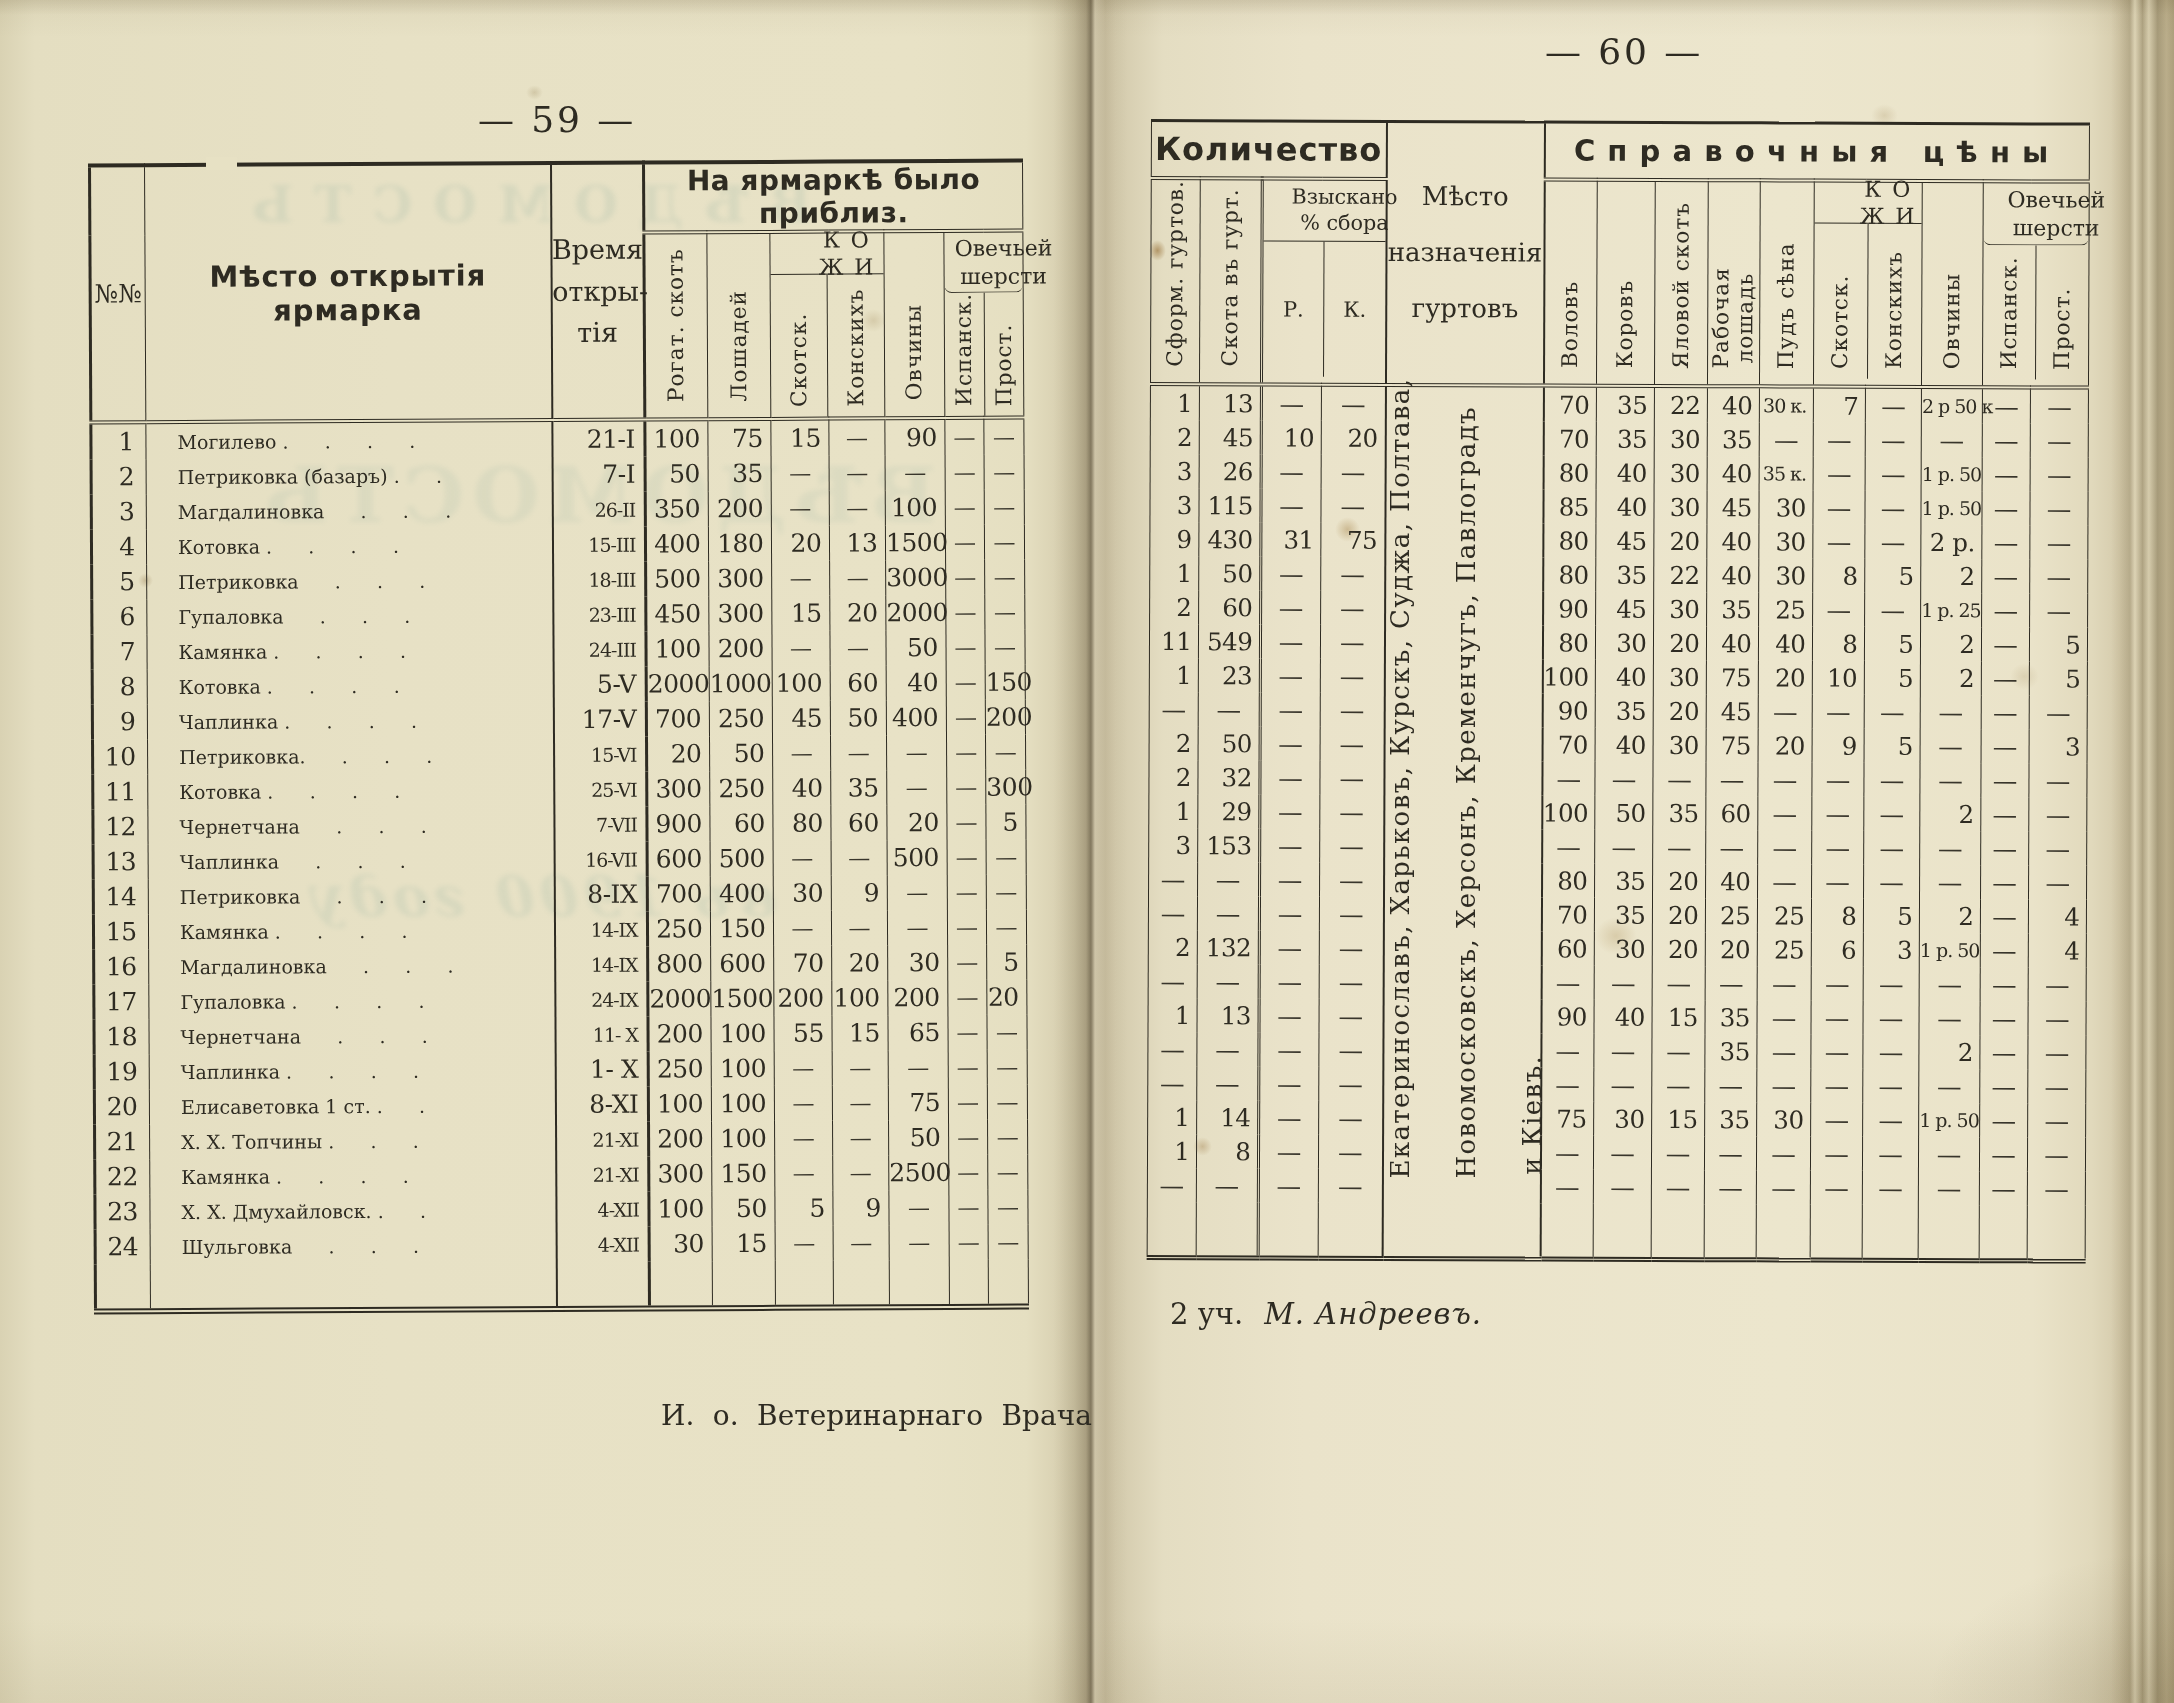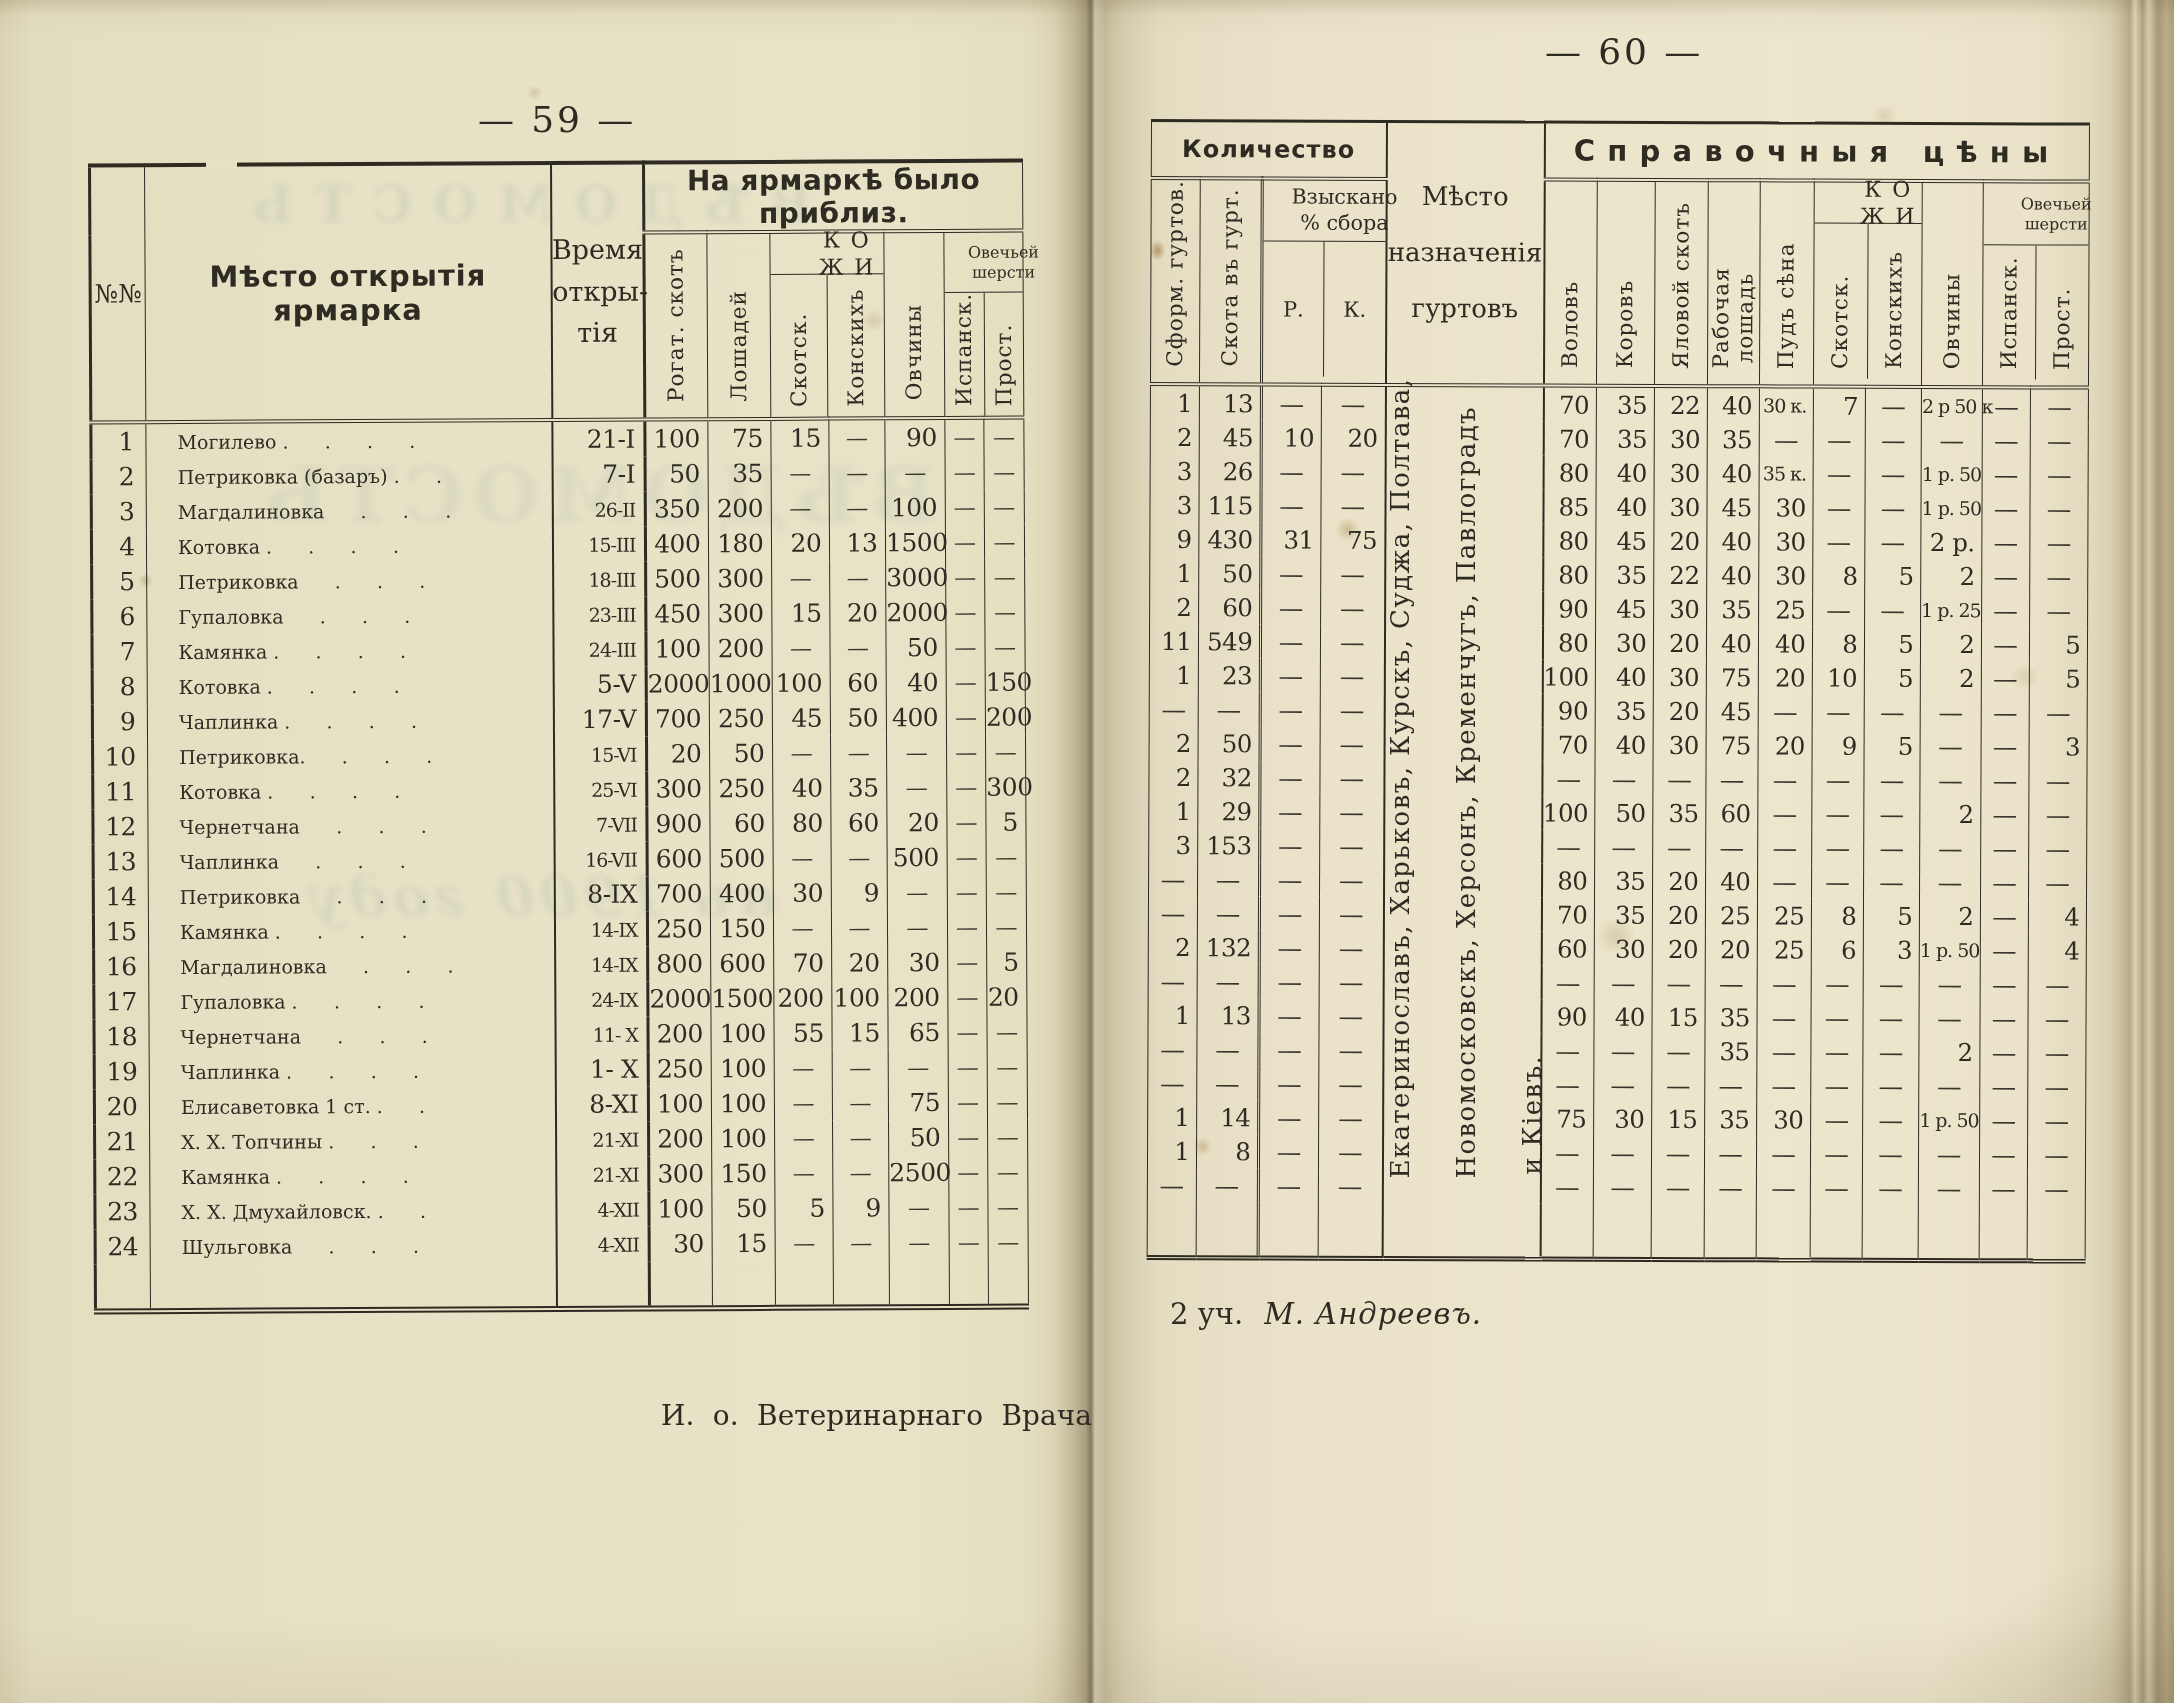--- a/index.html
+++ b/index.html
@@ -56,33 +56,33 @@
     border-top:3.8px solid var(--ink);border-left:1.9px solid var(--ink);border-right:1.9px solid var(--ink);
     transform:rotate(0.22deg);transform-origin:top left;}
   thead th{border-bottom:4.8px double var(--ink);font-weight:normal;padding:0;vertical-align:middle;}
   .bl15{border-left:1.4px solid var(--ink);} .bl2{border-left:1.9px solid var(--ink);}
   .bl25{border-left:2.4px solid var(--ink);} .bl3{border-left:2.9px solid var(--ink);}
   .bl35{border-left:3.4px solid var(--ink);} .bld{border-left:3.8px double var(--ink);}
   .h-nn{font-size:25px;}
   .h-place{font-family:"DejaVu Sans",sans-serif;font-weight:bold;font-size:29px;letter-spacing:1px;}
   .h-time{font-size:27px;white-space:pre-line;line-height:1.55;text-align:center;}
   .h-group{font-family:"DejaVu Sans",sans-serif;font-weight:bold;font-size:28px;height:60px;text-align:center;letter-spacing:0.5px;}
-  .h-qty{font-family:"DejaVu Sans",sans-serif;font-weight:bold;font-size:24px;height:54px;text-align:center;letter-spacing:1px;}
+  .h-qty{font-family:"DejaVu Sans",sans-serif;font-weight:bold;font-size:32px;height:54px;text-align:center;letter-spacing:1px;}
   .h-prices{font-family:"DejaVu Sans",sans-serif;font-weight:bold;font-size:29px;text-align:center;letter-spacing:.42em;}
   .h-dest{font-size:26px;white-space:pre-line;line-height:2.15;text-align:center;}
   .hr2{height:183px;} .hr2r{height:196px;}
   th.vcell{vertical-align:bottom;text-align:center;padding-bottom:11.5px;}
   .vert{writing-mode:vertical-rl;transform:rotate(180deg);font-size:21.6px;line-height:1.12;
     letter-spacing:1px;white-space:pre-line;display:inline-block;}
   th.sub{vertical-align:top;}
   .sub-inner{display:flex;flex-direction:column;}
   .sub-inner.h190{height:183px;} .sub-inner.h204{height:196px;}
   .st{border-bottom:1.9px solid var(--ink);text-align:center;font-size:22px;line-height:1.25;
     display:flex;align-items:center;justify-content:center;white-space:pre-line;letter-spacing:1.9px;padding-left:40px;}
-  .st.one{height:40px;} .st.two{height:61px;letter-spacing:0;font-size:16px;} .st.vz{height:60px;letter-spacing:0;font-size:20.7px;}
+  .st.one{height:40px;} .st.two{height:61px;letter-spacing:0;font-size:22px;border-radius:7px;} .st.vz{height:60px;letter-spacing:0;font-size:20.7px;}
   .sc{flex:1;display:flex;}
   .sc>span{flex:1;display:flex;align-items:flex-end;justify-content:center;padding-bottom:9.6px;}
   .sc>span.mid{align-items:center;padding-bottom:0;font-size:21px;}
   .sc>span.div-l{border-left:1.4px solid var(--ink);}
   
   tbody td{height:35px;font-size:25px;vertical-align:middle;white-space:nowrap;
     text-align:right;padding:0 7.7px 0 0;letter-spacing:-0.5px;overflow:visible;}
   #tright tbody td{height:34px;font-size:24.5px;padding-right:6.7px;}
   #tleft td.c-place{text-align:left;padding:0 0 0 31px;white-space:pre;font-size:26.4px;letter-spacing:0;}
   #tleft td.c-nn{padding-right:11.5px;}

